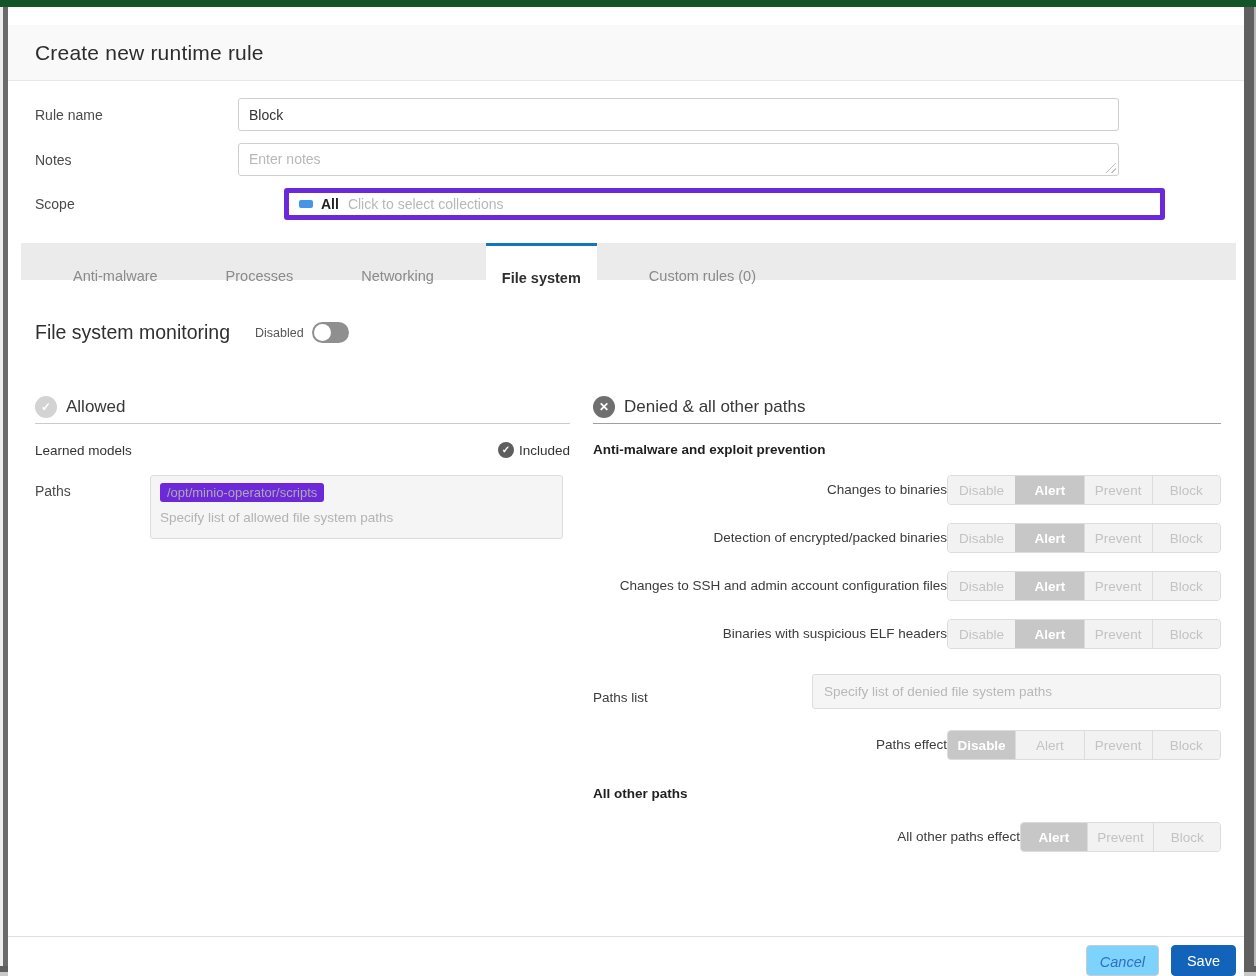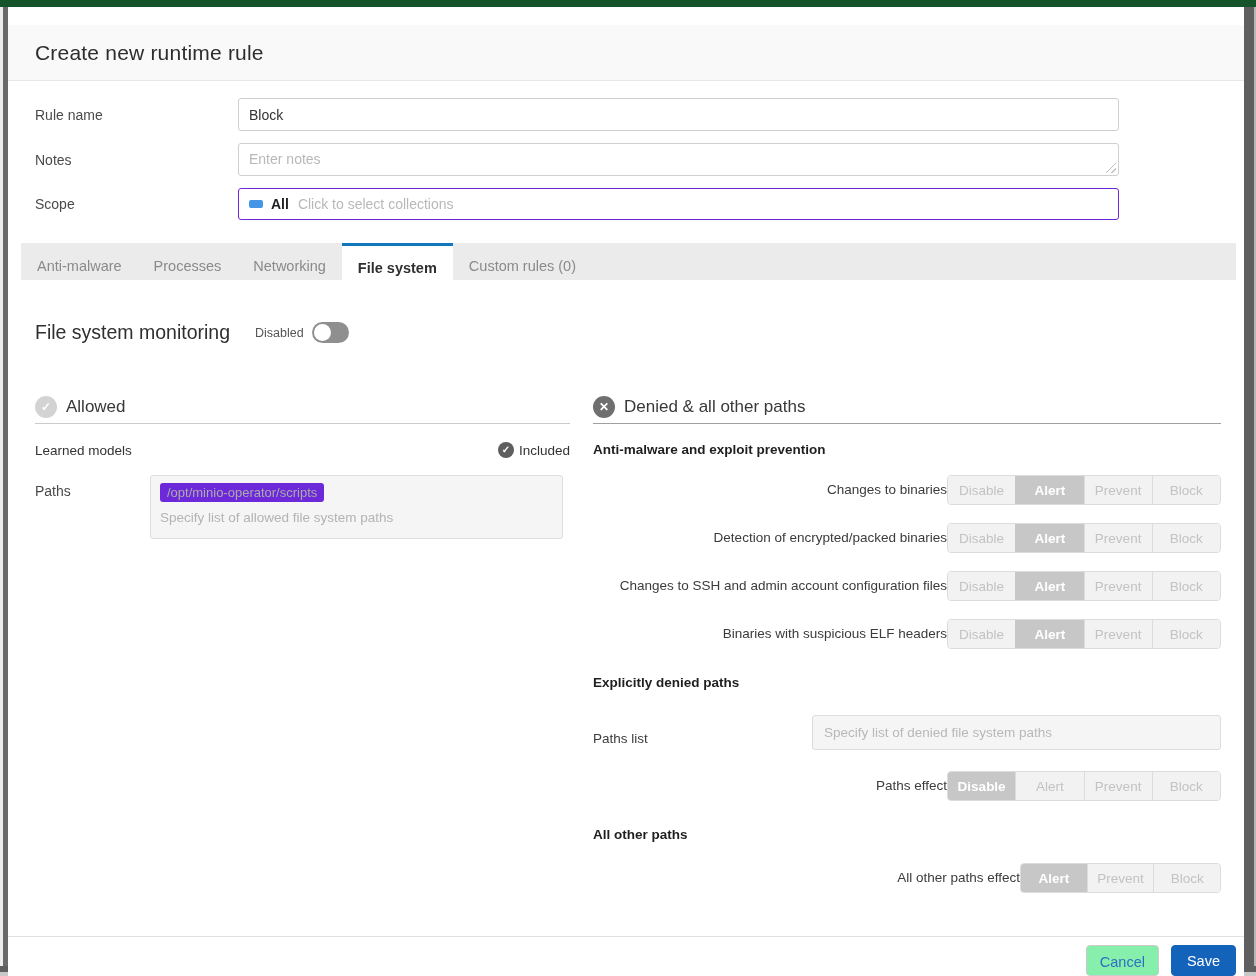--- a/index.html
+++ b/index.html
@@ -27,28 +27,28 @@
   .form-row { display:flex; align-items:center; margin-bottom:12px; }
   .form-row:last-child { margin-bottom:0; }
   .form-label { width:203px; flex:none; font-size:14px; color:#4a4a4a; }
   .text-input { width:881px; height:33px; border:1px solid #cfcfcf; border-radius:3px; padding:0 10px; font-size:14px; color:#333; font-family:"Liberation Sans",sans-serif; background:#fff; }
   .ta-wrap { position:relative; width:881px; }
   .notes-area { width:881px; height:33px; border:1px solid #cfcfcf; border-radius:3px; padding:7px 10px; font-size:14px; color:#333; font-family:"Liberation Sans",sans-serif; resize:none; background:#fff; display:block; }
   .notes-area::placeholder, .text-input::placeholder, .ph-input::placeholder { color:#b8b8b8; }
   .grip { position:absolute; right:3px; bottom:3px; width:11px; height:11px; pointer-events:none;
           background:repeating-linear-gradient(135deg,#c2c2c2 0 1px,transparent 1px 4px);
           clip-path:polygon(100% 0,100% 100%,0 100%); }
-  .scope-box { width:881px; height:32px; border:1px solid #6d28d9; border-radius:3px; display:flex; align-items:center; padding:0 10px; background:#fff; cursor:pointer; }
+  .scope-box { width:881px; height:32px; border:5px solid #6d28d9; border-radius:3px; display:flex; align-items:center; padding:0 10px; background:#fff; cursor:pointer;margin-left:46px; }
   .scope-dash { width:14px; height:8px; border-radius:2px; background:#4596e6; margin-right:8px; flex:none; }
   .scope-all { font-size:14px; font-weight:700; color:#222; margin-right:9px; }
   .scope-ph { font-size:14px; color:#b8b8b8; }
 
   
   .tabbar { height:37px; margin:3px 8px 0 13px; background:#ebebeb; display:flex; flex:none; }
-  .tab { padding:5px 16px; line-height:37px; font-size:14.5px; color:#8a8a8a; cursor:pointer; white-space:nowrap; }
+  .tab { padding:15px 16px; line-height:37px; font-size:14.5px; color:#8a8a8a; cursor:pointer; white-space:nowrap;margin-left:36px; }
   .tab.active { background:#ffffff; color:#2f2f2f; font-weight:700; border-top:3px solid #1377bd; line-height:34px; }
 
   
   .content { flex:1; padding:0 23px 0 27px; }
   .monitor-row { margin-top:41px; display:flex; align-items:center; }
   .monitor-row h2 { font-size:19.5px; font-weight:500; color:#2f2f2f; margin-right:25px; }
   .toggle-label { font-size:12.5px; color:#555; margin-right:8px; }
   .toggle { width:37px; height:21px; border-radius:11px; background:#8f8f8f; position:relative; cursor:pointer; flex:none; }
   .toggle .knob { position:absolute; left:2px; top:2px; width:17px; height:17px; border-radius:50%; background:#fff; }
 
@@ -87,21 +87,21 @@
   .plist-row { margin-top:25px; display:flex; align-items:flex-end; }
   .plist-row .effect-label { flex:1; }
   .ph-input { width:409px; height:35px; background:#f5f5f5; border:1px solid #dddddd; border-radius:3px; padding:8px 11px; font-size:13.5px; color:#333; font-family:"Liberation Sans",sans-serif; flex:none; }
 
   .gap-lg { margin-top:26px; }
   .gap-md { margin-top:21px; }
 
   
   .footer { flex:none; height:48px; border-top:1px solid #e0e0e0; display:flex; justify-content:flex-end; align-items:flex-start; gap:12px; padding:8px 8px 0 0; }
   .btn { height:31px; border-radius:4px; font-size:14.5px; font-family:"Liberation Sans",sans-serif; cursor:pointer; }
-  .btn-cancel { background:#86efac; border:1px solid #cbcbcb; color:#2e6fc2; padding:8px 13px; }
+  .btn-cancel { background:#7dd3fc; border:1px solid #cbcbcb; color:#2e6fc2; padding:8px 13px;font-style:italic; }
   .btn-save { background:#1463bb; border:1px solid #1463bb; color:#ffffff; padding:0 15px; }
 </style>
 </head>
 <body>
 
 <div class="screen">
   <div class="green-bar"></div>
   <div class="bg-sliver"></div>
   <div class="frame-left"></div>
   <div class="frame-right"></div>
@@ -223,21 +223,20 @@
           <div class="effect-row">
             <span class="effect-label">Binaries with suspicious ELF headers</span>
             <div class="seg-group">
               <div class="seg">Disable</div>
               <div class="seg sel">Alert</div>
               <div class="seg">Prevent</div>
               <div class="seg">Block</div>
             </div>
           </div>
 
-          <div class="sub-bold gap-lg">Explicitly denied paths</div>
 
           <div class="plist-row">
             <span class="effect-label">Paths list</span>
             <input class="ph-input" type="text" placeholder="Specify list of denied file system paths" style="">
           </div>
 
           <div class="effect-row gap-md">
             <span class="effect-label">Paths effect</span>
             <div class="seg-group">
               <div class="seg sel">Disable</div>

